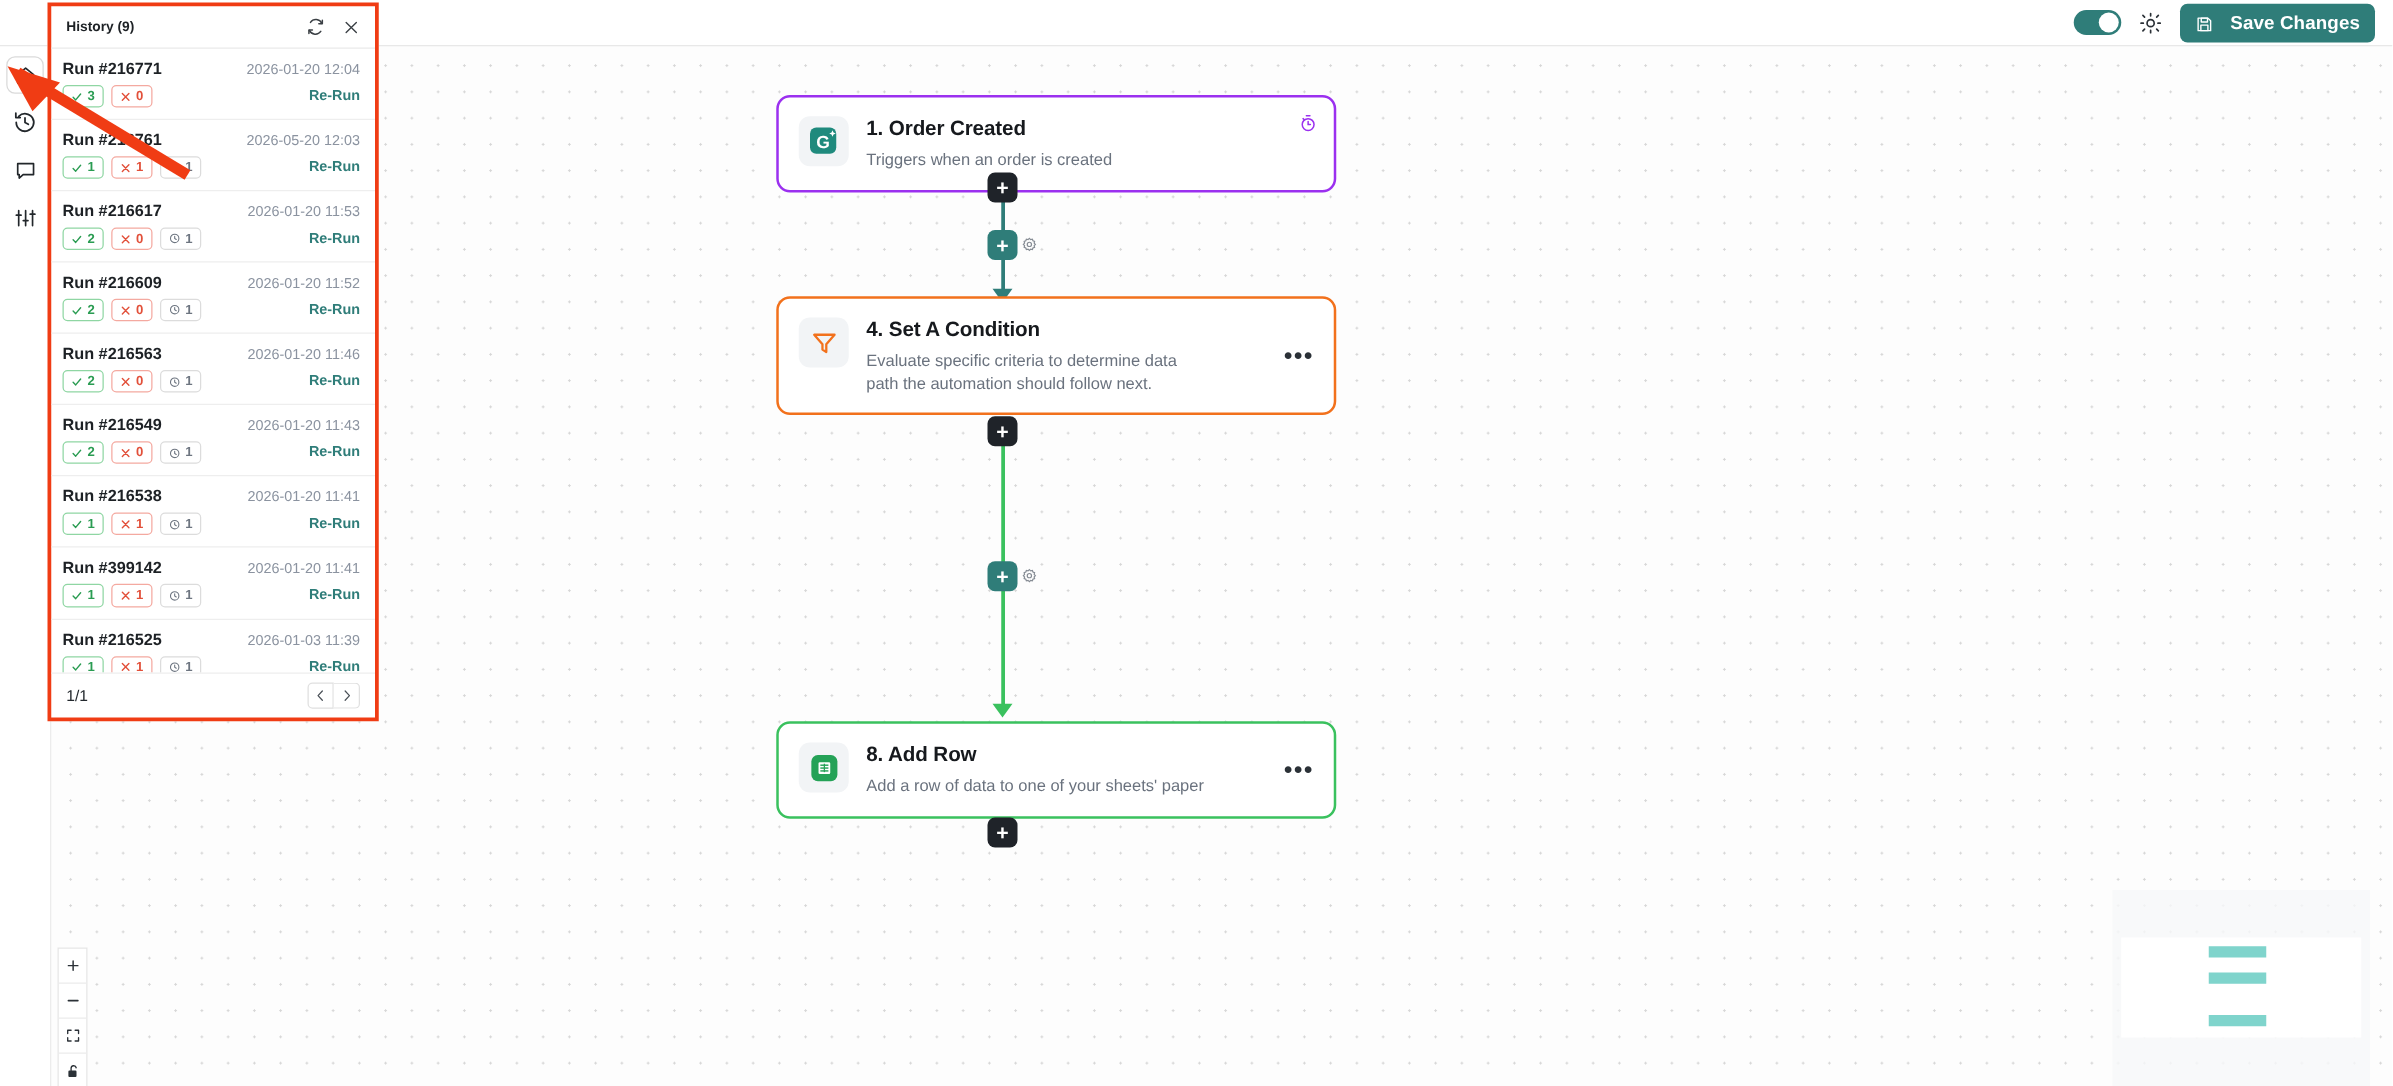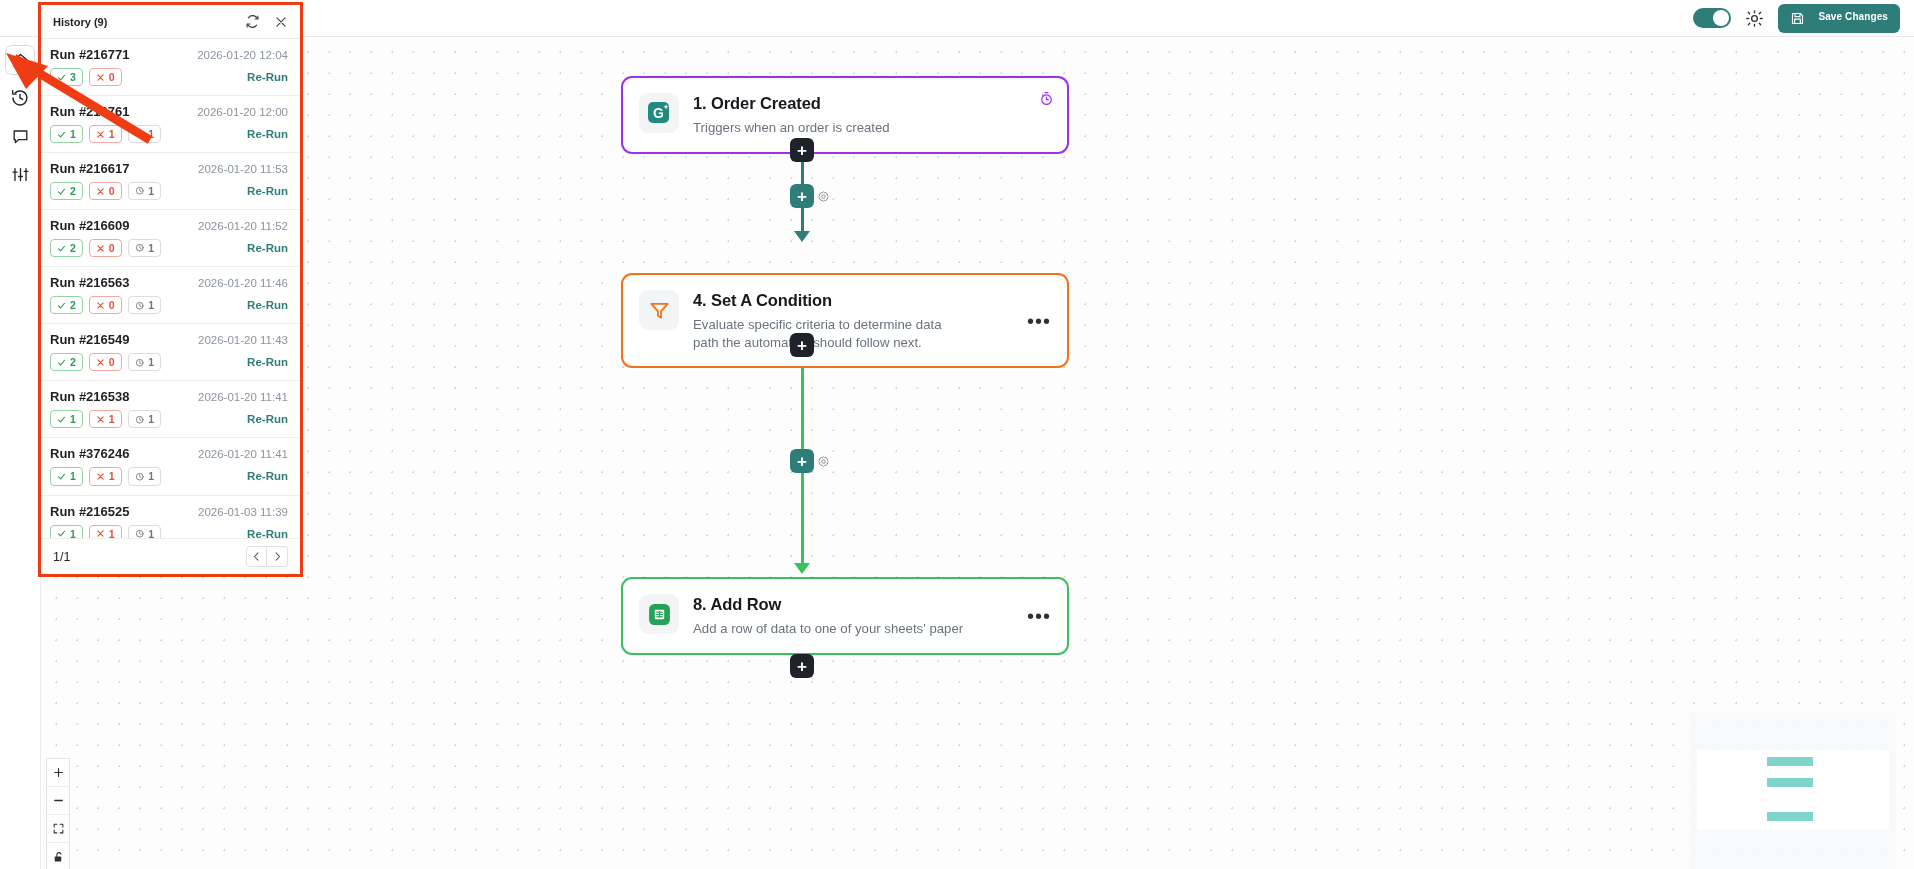--- a/index.html
+++ b/index.html
@@ -31,23 +31,23 @@
   .toggle-switch {
     width: 38px; height: 20px; border-radius: 10px; background: #2f7d79;
     position: relative; cursor: pointer; flex: none;
   }
   .toggle-knob {
     position: absolute; right: 2px; top: 2px; width: 16px; height: 16px;
     border-radius: 50%; background: #ffffff;
   }
   .icon-btn { cursor: pointer; display: flex; align-items: center; justify-content: center; }
   .save-btn {
-    display: flex; align-items: flex-start; gap: 13px;
+    display: flex; align-items: flex-end; gap: 13px;
     background: #2f7d79; color: #ffffff;
-    font-size: 10px; font-weight: bold;
+    font-size: 15px; font-weight: bold;
     padding: 7px 12px; border-radius: 6px; cursor: pointer;
     border: none; letter-spacing: .1px;
   }
 
   
   #rail {
     position: absolute; left: 0; top: 37px; width: 41px; height: 832px;
     background: #ffffff; border-right: 1px solid #ececec;
     display: flex; flex-direction: column; align-items: center;
     padding-top: 8px; gap: 8px; z-index: 35;
@@ -196,21 +196,21 @@
     <div class="conn-line" style="left:760px; top:120px; height:76px; background:#2f7d79;"></div>
     <div class="plus-teal" style="left:749px; top:147px;">+</div>
     <div class="gear-mini" style="left:776px; top:152px;">
       <svg width="13" height="13" viewBox="0 0 20 20" fill="none" stroke="#878d95" stroke-width="1.5">
         <circle cx="10" cy="10" r="2.6"></circle>
         <path d="M10 2.6 L11.6 4.1 L13.7 3.6 L14.4 5.6 L16.4 6.3 L15.9 8.4 L17.4 10 L15.9 11.6 L16.4 13.7 L14.4 14.4 L13.7 16.4 L11.6 15.9 L10 17.4 L8.4 15.9 L6.3 16.4 L5.6 14.4 L3.6 13.7 L4.1 11.6 L2.6 10 L4.1 8.4 L3.6 6.3 L5.6 5.6 L6.3 3.6 L8.4 4.1 Z"></path>
       </svg>
     </div>
     <div class="arrowhead" style="left:753px; top:194px; border-left:8.5px solid transparent; border-right:8.5px solid transparent; border-top:11px solid #2f7d79;"></div>
 
-    <div class="node" style="left:580px; top:200px; border:2px solid #f2711c;margin-top:36px;">
+    <div class="node" style="left:580px; top:200px; border:2px solid #f2711c;">
       <div class="node-icon">
         <svg width="23" height="23" viewBox="0 0 24 24" fill="none" stroke="#f2711c" stroke-width="1.9" stroke-linejoin="round" stroke-linecap="round">
           <path d="M3.5 5 H20.5 L13.6 13 V19.5 L10.4 17.4 V13 Z"></path>
         </svg>
       </div>
       <div class="node-body">
         <div class="node-title">4. Set A Condition</div>
         <div class="node-desc">Evaluate specific criteria to determine data path the automation should follow next.</div>
       </div>
       <div class="node-dots">•••</div>
@@ -350,21 +350,21 @@
                 </span>
                 <span>0</span>
               </div>
             </div>
             <div class="rerun">Re-Run</div>
           </div>
         </div>
         <div class="run-row">
           <div class="run-top">
             <div class="run-id">Run #216761</div>
-            <div class="run-time">2026-01-20 12:00</div>
+            <div class="run-time">2026-05-20 12:03</div>
           </div>
           <div class="run-bottom">
             <div class="badges">
               <div class="badge ok">
                 <span style="display: flex;">
                   <svg width="9" height="9" viewBox="0 0 24 24" fill="none" stroke="#2a9c52" stroke-width="3" stroke-linecap="round" stroke-linejoin="round">
                     <path d="M4 13 L9.5 18.5 L20 6"></path>
                   </svg>
                 </span>
                 <span>1</span>
@@ -565,21 +565,21 @@
                   </svg>
                 </span>
                 <span>1</span>
               </div>
             </div>
             <div class="rerun">Re-Run</div>
           </div>
         </div>
         <div class="run-row">
           <div class="run-top">
-            <div class="run-id">Run #376246</div>
+            <div class="run-id">Run #399142</div>
             <div class="run-time">2026-01-20 11:41</div>
           </div>
           <div class="run-bottom">
             <div class="badges">
               <div class="badge ok">
                 <span style="display: flex;">
                   <svg width="9" height="9" viewBox="0 0 24 24" fill="none" stroke="#2a9c52" stroke-width="3" stroke-linecap="round" stroke-linejoin="round">
                     <path d="M4 13 L9.5 18.5 L20 6"></path>
                   </svg>
                 </span>

